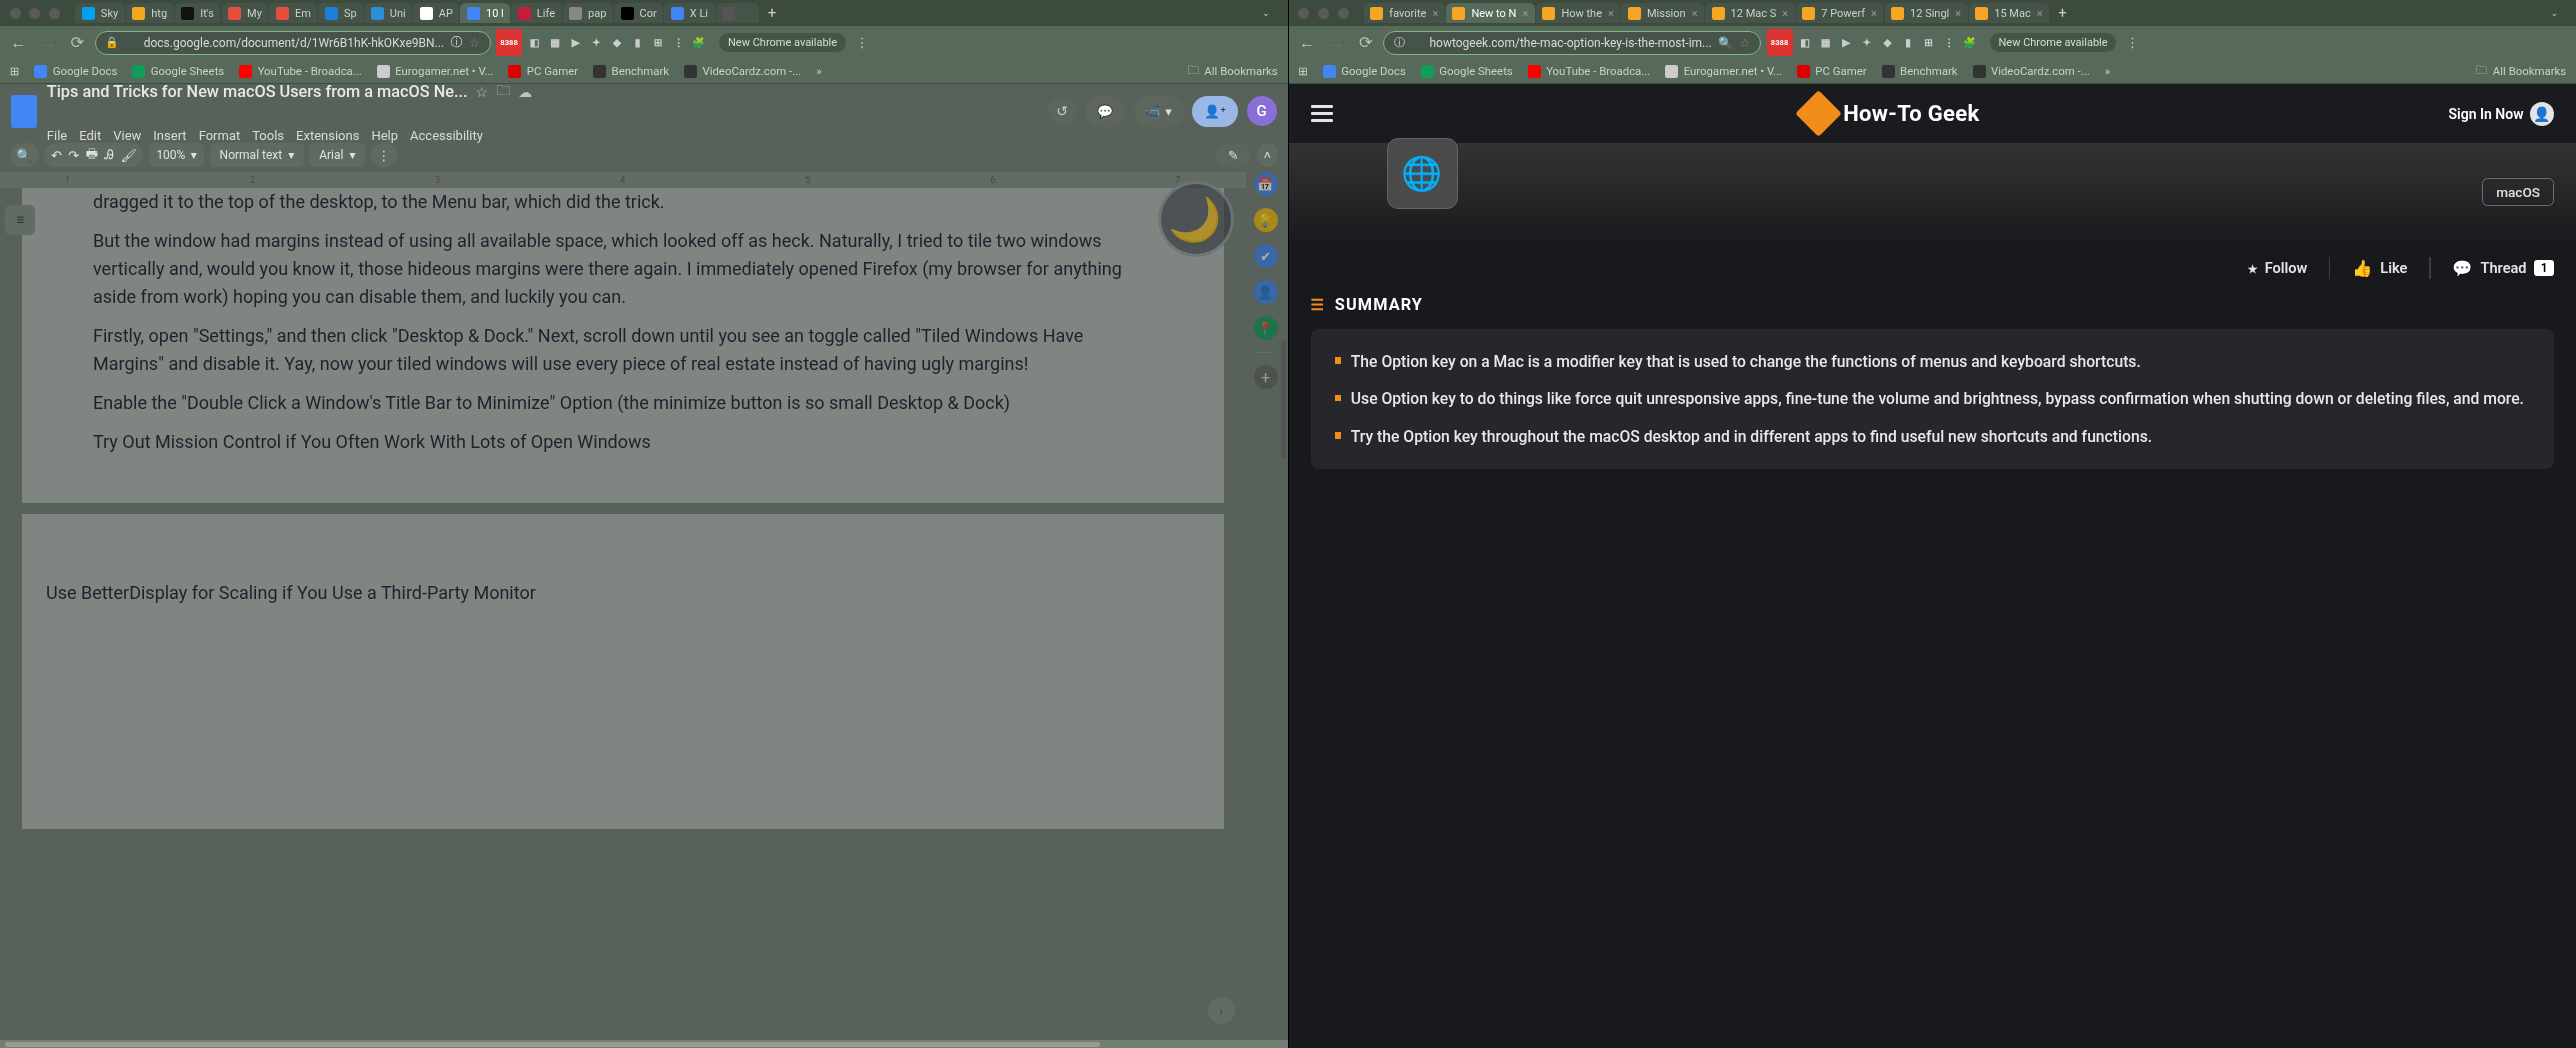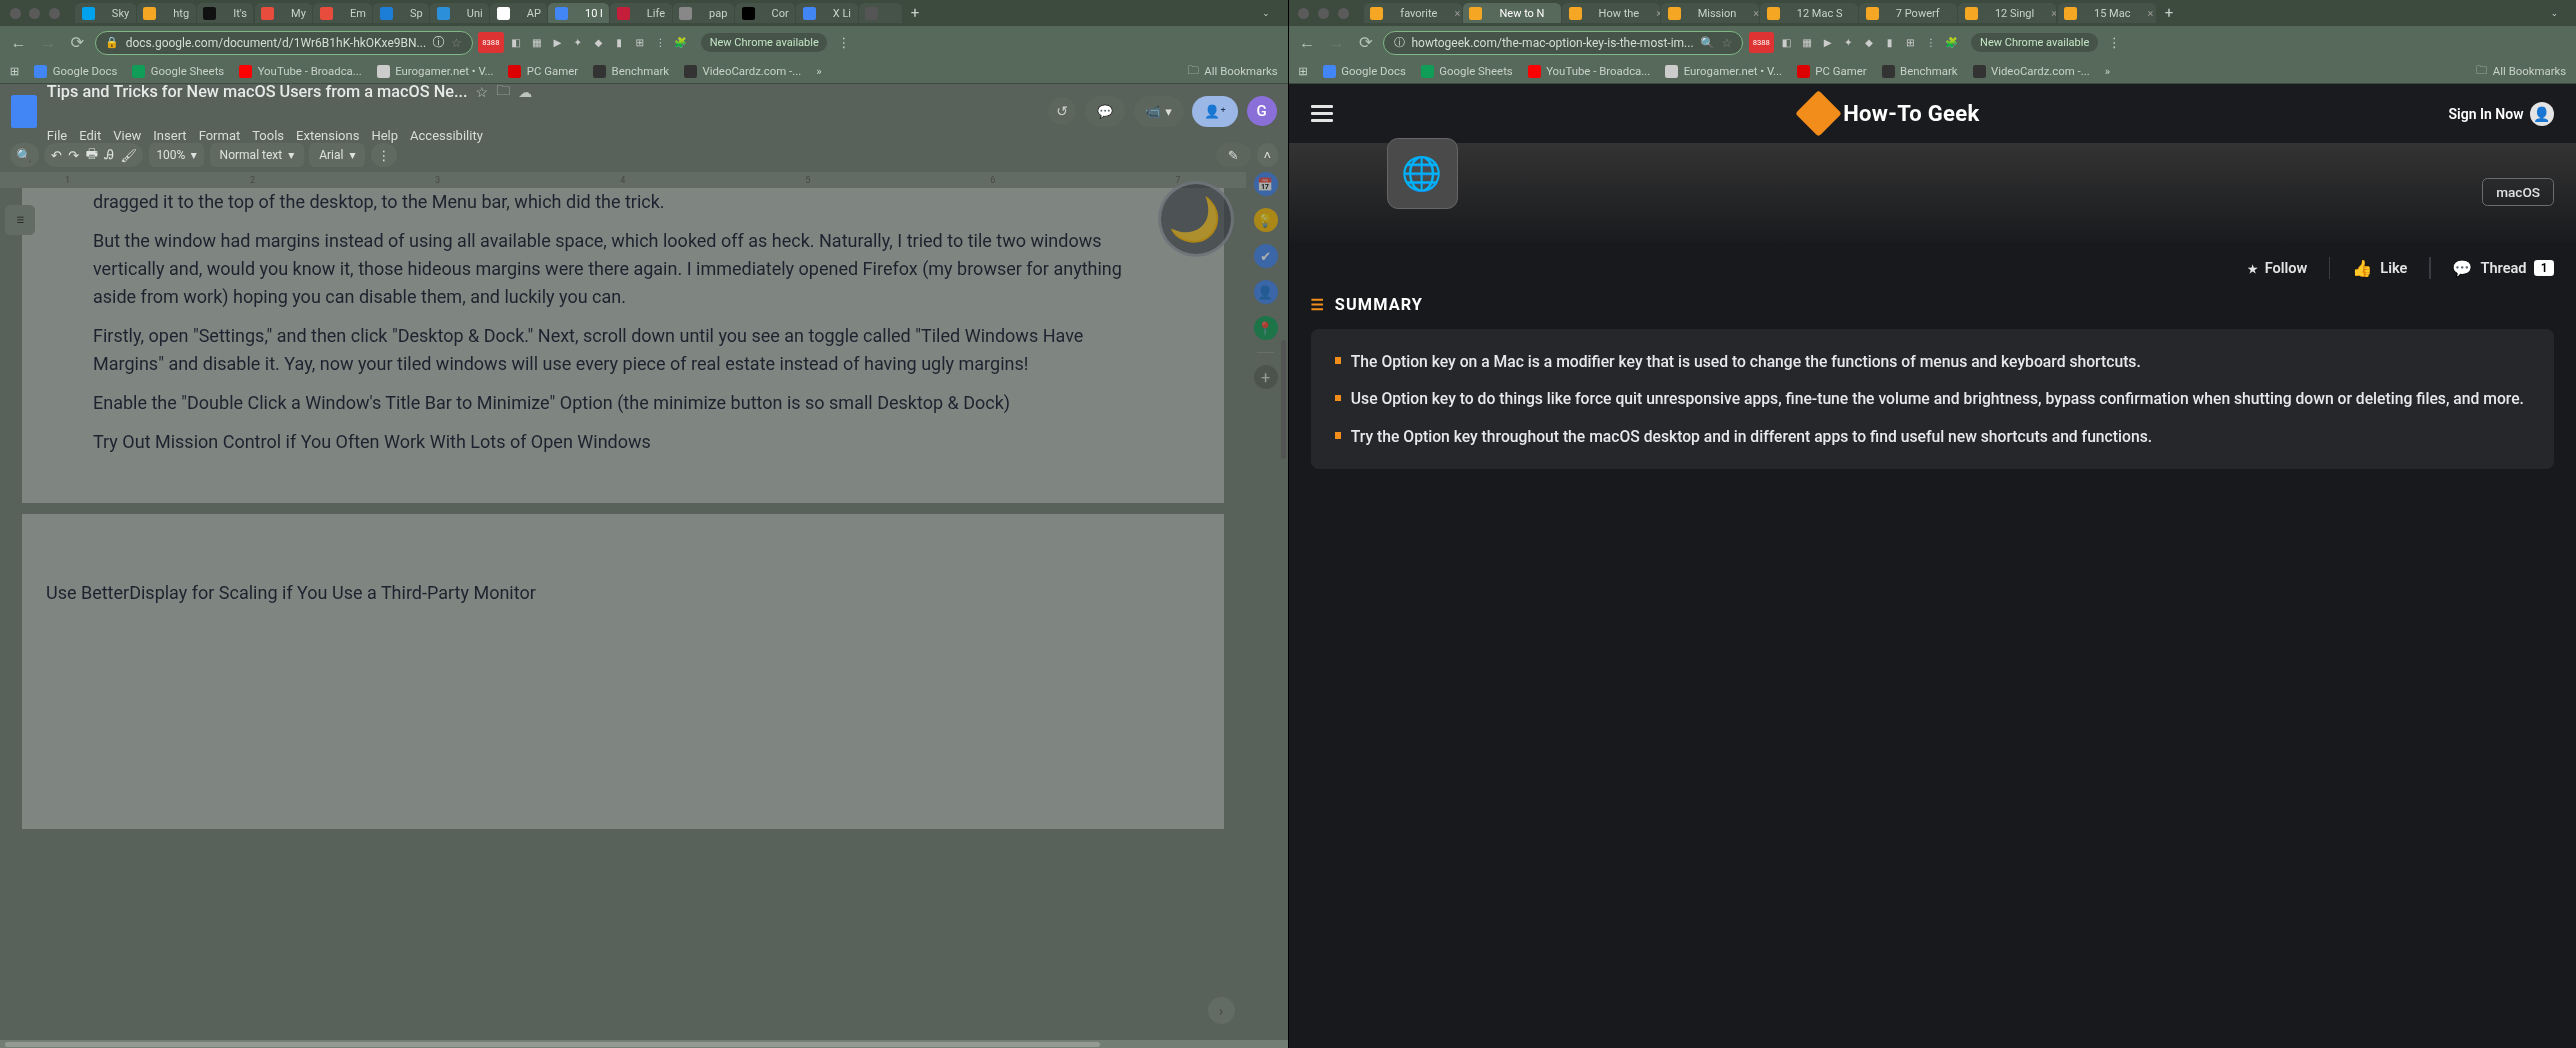--- a/index.html
+++ b/index.html
@@ -12,21 +12,21 @@
 
 .titlebar { height: 26px; background: #3d4a3e; display: flex; align-items: center; padding: 0 9.8px; gap: 9.8px; }
 .traffic { display: flex; gap: 8.7px; }
 .dot { width: 11px; height: 11px; border-radius: 50%; }
 .dot.r { background: #5a5a5a; }
 .dot.y { background: #5a5a5a; }
 .dot.g { background: #5a5a5a; }
 
 
 .tabstrip { flex: 1; display: flex; align-items: center; gap: 1.1px; height: 100%; margin-left: 5.4px; overflow: hidden; }
-.tab { height: 20.6px; background: #465348; display: flex; align-items: center; padding: 0 6.5px; gap: 17px; border-radius: 5.4px 5.4px 0 0; color: #c7d3c8; font-size: 11px; white-space: nowrap; overflow: hidden; min-width: 43px; max-width: 98px; }
+.tab { height: 20.6px; background: #465348; display: flex; align-items: center; padding: 0 6.5px; gap: 6px; border-radius: 5.4px 5.4px 0 0; color: #c7d3c8; font-size: 11px; white-space: nowrap; overflow: hidden; min-width: 43px; max-width: 98px; }
 .tab.active { background: #57695a; color: #fff; }
 .tab.active-right { min-width: 81px; }
 .favicon { width: 13px; height: 13px; border-radius: 2.2px; flex-shrink: 0; }
 .fav-sky { background: #00a2ed; }
 .fav-htg { background: #f5a623; }
 .fav-its { background: #111; }
 .fav-my { background: #e74c3c; }
 .fav-em { background: #e74c3c; }
 .fav-sp { background: #1c7ed6; }
 .fav-un { background: #2b90d9; }
@@ -41,24 +41,24 @@
 .newtab { color: #c7d3c8; font-size: 15px; padding: 0 8.1px; cursor: pointer; }
 .tab-dropdown { color: #c7d3c8; margin-left: auto; padding: 0 8.1px; }
 
 
 .urlbar-row { height: 33px; background: #57695a; display: flex; align-items: center; padding: 0 6.5px; gap: 5.4px; }
 .nav-btn { width: 24px; height: 24px; display: flex; align-items: center; justify-content: center; color: #b5c4b7; font-size: 16.3px; cursor: pointer; }
 .nav-btn.dis { color: #6a7a6c; }
 .urlbox { flex: 0 0 304px; height: 24px; background: #465348; border: 1.1px solid #7fb884; border-radius: 12px; display: flex; align-items: center; padding: 0 9.8px; gap: 6.5px; color: #d4ddd5; font-size: 12px; }
 .urlbox-right { flex: 0 0 293px; }
 .url-icon { font-size: 11px; }
-.url-text { flex: 1; overflow: hidden; white-space: nowrap; }
+.url-text { flex: 1; overflow: hidden; white-space: nowrap; margin-left: 18px; }
 .url-star { color: #888; }
 .ext-row { display: flex; align-items: center; gap: 4.3px; }
-.ext { width: 16.3px; height: 21px; border-radius: 2.7px; display: flex; align-items: center; justify-content: center; font-size: 10.3px; color: #ccc; }
+.ext { width: 16.3px; height: 27px; border-radius: 2.7px; display: flex; align-items: center; justify-content: center; font-size: 10.3px; color: #ccc; font-weight: bold; }
 .ext.badge { background: #d33; color: #fff; font-size: 7.6px; width: auto; padding: 1.1px 4.3px; }
 .chrome-avail { background: #465348; color: #c3e6c5; padding: 3.3px 8.7px; border-radius: 9.8px; font-size: 11px; margin-left: 6.5px; }
 .menu-dots { color: #c7d3c8; font-size: 13px; padding: 0 4.3px; }
 
 
 .bookmarks { height: 25px; background: #57695a; display: flex; align-items: center; padding: 0 9.8px; gap: 15px; color: #c7d3c8; font-size: 11.4px; border-bottom: 0.5px solid #3e4a3f; }
 .bm { display: flex; align-items: center; gap: 5.4px; cursor: pointer; }
 .bm-icon { width: 13px; height: 13px; border-radius: 2.2px; }
 .bm-gdoc { background: #4285f4; }
 .bm-gsheet { background: #0f9d58; }

